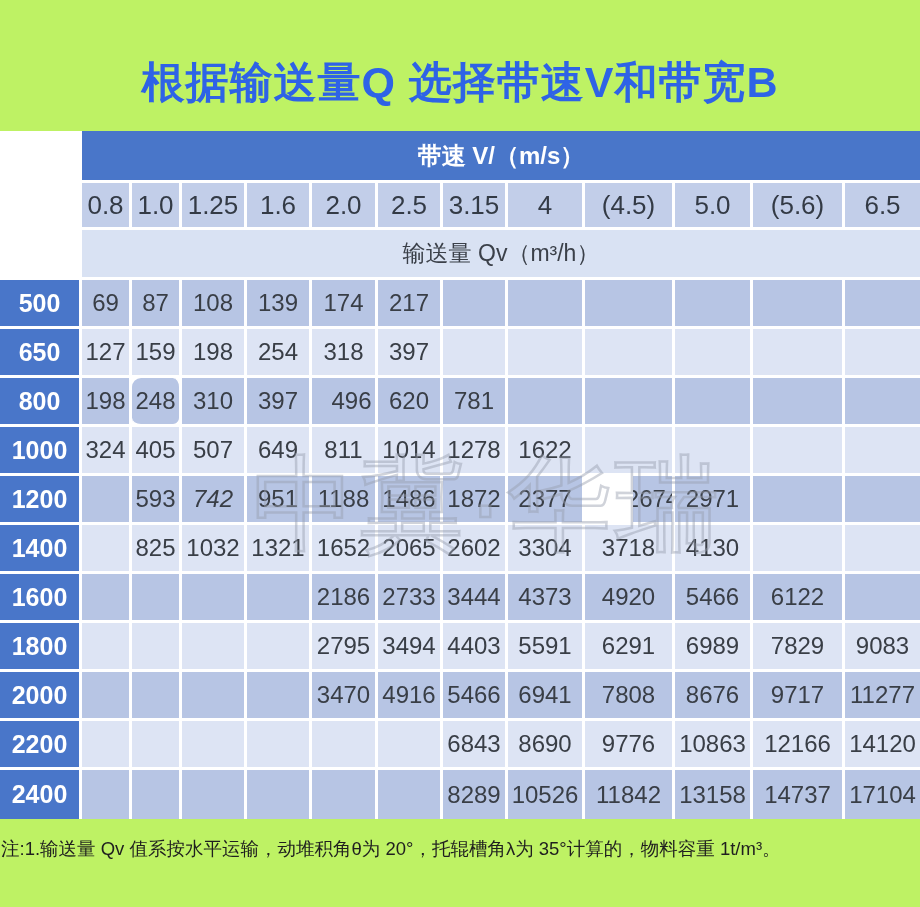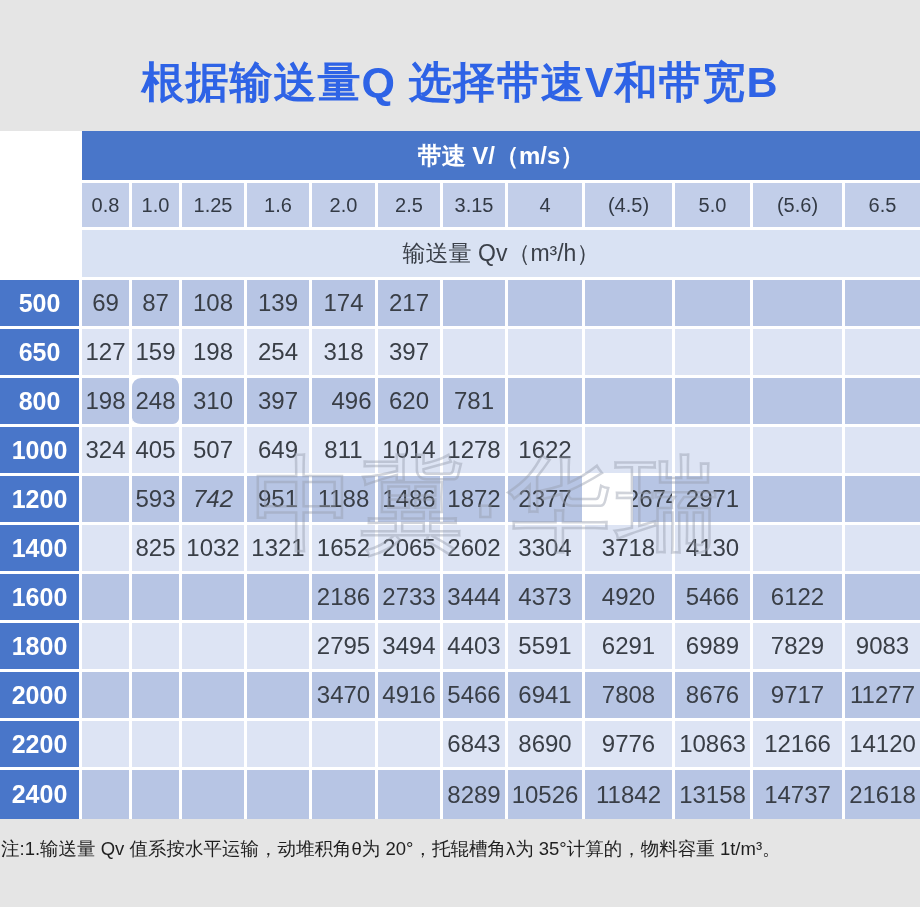--- a/index.html
+++ b/index.html
@@ -1,21 +1,21 @@
 <!DOCTYPE html>
 <html><head>
 <meta charset="utf-8">
 <style>
   * { margin:0; padding:0; box-sizing:border-box; }
   html,body { background:#ffffff; }
   body {
     font-family:"Liberation Sans","DejaVu Sans",sans-serif;
     width:920px; height:907px; position:relative; overflow:hidden;
   }
-  .page { position:relative; width:920px; height:907px; background:#e5e5e5; }
+  .page { position:relative; width:920px; height:907px; background:#bef264; }
 
   .title {
     position:absolute; top:54px; left:0; width:920px;
     text-align:center; font-size:43px; font-weight:bold;
     color:#2e63e6; letter-spacing:1px; white-space:nowrap;
   }
 
   .capacity-table {
     position:absolute; top:131px; left:0; width:920px; height:688px;
     display:grid; background:#ffffff;
@@ -34,21 +34,21 @@
     grid-column:1; grid-row:1 / span 3;
     background:#4976c9; flex-direction:column; gap:14px;
     color:#ffffff; font-weight:bold; font-size:26px;
   }
   .band-speed {
     grid-column:2 / span 12; grid-row:1;
     background:#4976c9; color:#ffffff; font-weight:bold; font-size:24px;
     border-right:none;
   }
   .speed-cell {
-    background:#c2cee9; color:#333a45; font-size:20px;
+    background:#c2cee9; color:#333a45; font-size:26px;
   }
   .band-qv {
     grid-column:2 / span 12; grid-row:3;
     background:#d9e2f3; color:#3b4049; font-size:23px;
     border-right:none;
   }
   .rowhead-cell {
     background:#4976c9; color:#ffffff; font-weight:bold; font-size:25px;
   }
   .val-cell { font-size:24px; color:#393e46; }
@@ -225,20 +225,20 @@
       <div class="cell val-cell val-med last-row" style="grid-area: 14 / 3;"></div>
       <div class="cell val-cell val-med last-row" style="grid-area: 14 / 4;"></div>
       <div class="cell val-cell val-med last-row" style="grid-area: 14 / 5;"></div>
       <div class="cell val-cell val-med last-row" style="grid-area: 14 / 6;"></div>
       <div class="cell val-cell val-med last-row" style="grid-area: 14 / 7;"></div>
       <div class="cell val-cell val-med last-row" style="grid-area: 14 / 8;">8289</div>
       <div class="cell val-cell val-med last-row" style="grid-area: 14 / 9;">10526</div>
       <div class="cell val-cell val-med last-row" style="grid-area: 14 / 10;">11842</div>
       <div class="cell val-cell val-med last-row" style="grid-area: 14 / 11;">13158</div>
       <div class="cell val-cell val-med last-row" style="grid-area: 14 / 12;">14737</div>
-      <div class="cell val-cell val-med last-col last-row" style="grid-area: 14 / 13;">21618</div>
+      <div class="cell val-cell val-med last-col last-row" style="grid-area: 14 / 13;">17104</div>
     </div>
 
   <div class="watermark">中冀·华瑞</div>
 
   <div class="footnote">注:1.输送量 Qv 值系按水平运输，动堆积角θ为 20°，托辊槽角λ为 35°计算的，物料容重 1t/m³。</div>
 
 </div>
 
 </body></html>

